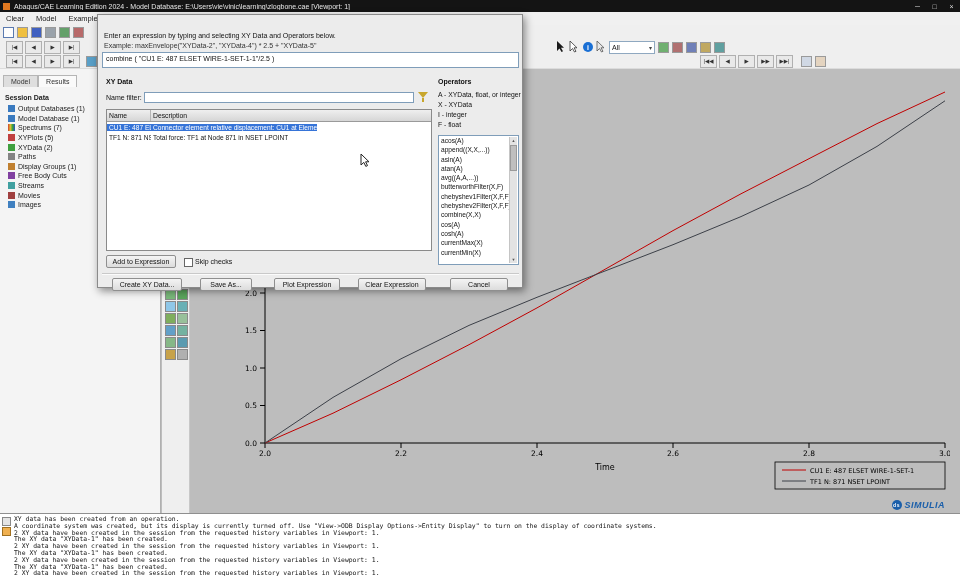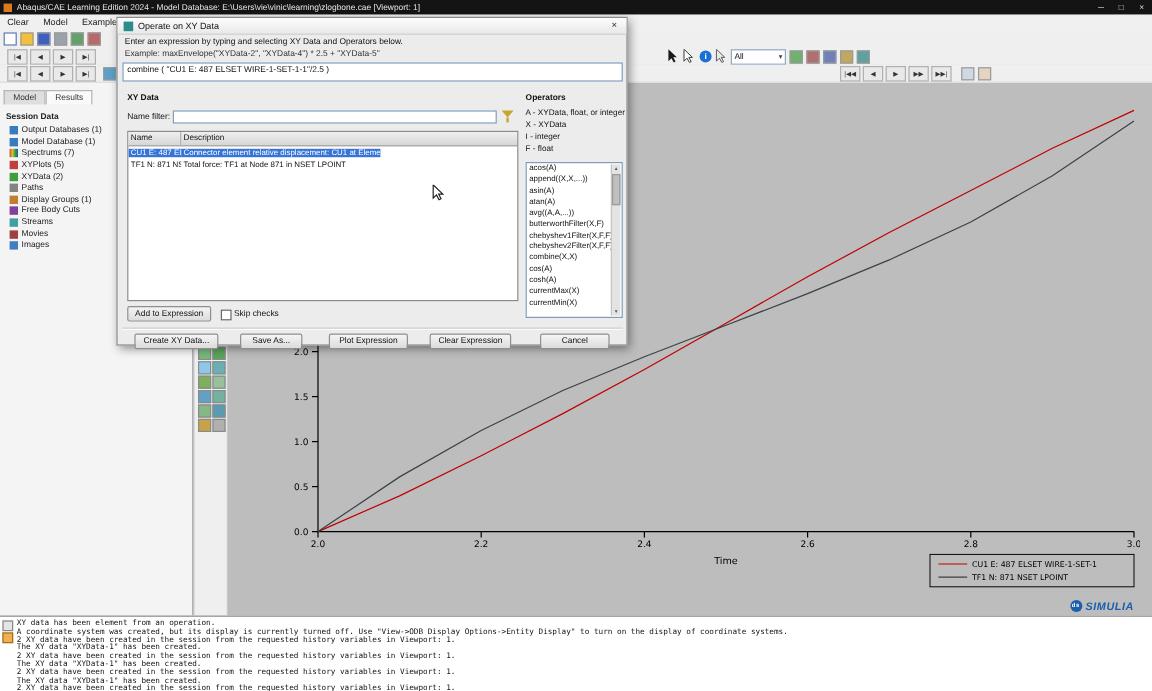--- a/index.html
+++ b/index.html
@@ -255,37 +255,32 @@
     </svg>
   <div class="brand">
     <span class="bico">ds</span>
     <span>SIMULIA</span>
   </div>
 </div>
 
 <div class="abs msgarea">
   <span class="gut" style="left:2px;top:3px;background:#e4e4e4"></span>
   <span class="gut" style="left:2px;top:13px;background:#f0b050;border-color:#a07020"></span>
-  <div class="msg" style="top:2px">XY data has been element from an operation.</div>
+  <div class="msg" style="top:2px">XY data has been created from an operation.</div>
   <div class="msg" style="top:8.8px">A coordinate system was created, but its display is currently turned off.  Use "View-&gt;ODB Display Options-&gt;Entity Display" to turn on the display of coordinate systems.</div>
   <div class="msg" style="top:15.6px">2 XY data have been created in the session from the requested history variables in Viewport: 1.</div>
   <div class="msg" style="top:22.4px">The XY data "XYData-1" has been created.</div>
   <div class="msg" style="top:29.2px">2 XY data have been created in the session from the requested history variables in Viewport: 1.</div>
   <div class="msg" style="top:36px">The XY data "XYData-1" has been created.</div>
   <div class="msg" style="top:42.8px">2 XY data have been created in the session from the requested history variables in Viewport: 1.</div>
   <div class="msg" style="top:49.6px">The XY data "XYData-1" has been created.</div>
   <div class="msg" style="top:56.4px">2 XY data have been created in the session from the requested history variables in Viewport: 1.</div>
 </div>
 
 <div class="abs dialog">
-  <div class="dtitle">
-    <span class="dico"></span>
-    <span>Operate on XY Data</span>
-    <span class="dclose">×</span>
-  </div>
 
   <div class="dlabel" style="left:6px;top:17px">Enter an expression by typing and selecting XY Data and Operators below.</div>
   <div class="dlabel" style="left:6px;top:27px;color:#333">Example: maxEnvelope("XYData-2", "XYData-4") * 2.5 + "XYData-5"</div>
 
   <div class="din" style="left:4px;top:37px;width:417px;height:16px;padding:2px 3px;font-size:7px;white-space:nowrap;overflow:hidden">combine ( "CU1 E: 487 ELSET WIRE-1-SET-1-1"/2.5 )</div>
 
   <div class="dlabel" style="left:8px;top:63px;font-weight:bold">XY Data</div>
   <div class="dlabel" style="left:340px;top:63px;font-weight:bold">Operators</div>
 
   <div class="dlabel" style="left:8px;top:79px">Name filter:</div>

